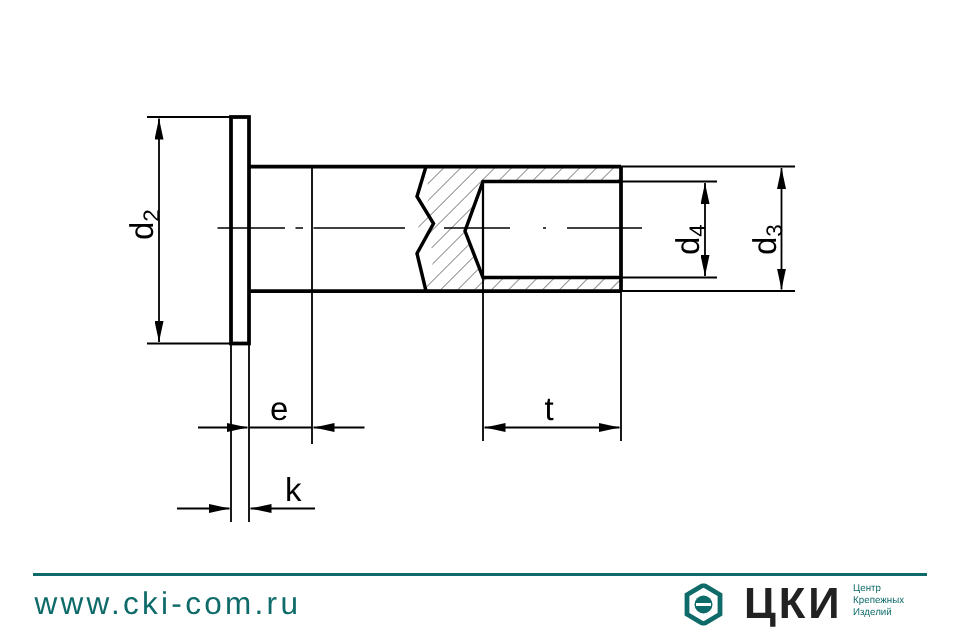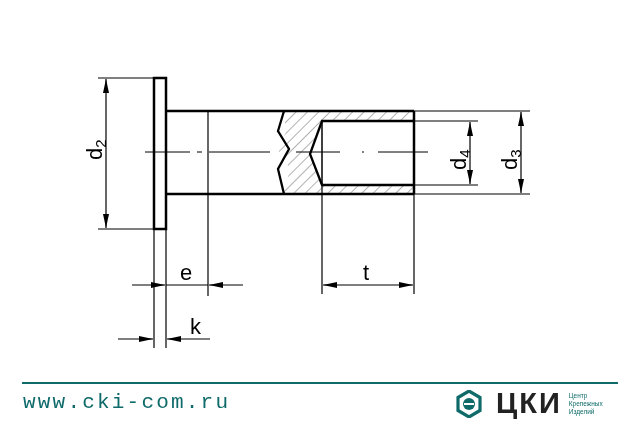--- a/index.html
+++ b/index.html
@@ -1,20 +1,20 @@
 <!DOCTYPE html>
 <html><head>
   <meta charset="utf-8">
   <style>
     html, body { margin: 0; padding: 0; background: #ffffff; }
     body { width: 639px; height: 425px; position: relative; overflow: hidden; font-family: "Liberation Sans", sans-serif; }
     #drawing { position: absolute; left: 0; top: 0; }
     .footer-line { position: absolute; left: 22px; top: 382px; width: 596px; height: 2px; background: #0f6b6a; }
-    .site-url { position: absolute; left: 23px; top: 391px; font-size: 21px; color: #0f6b6a; letter-spacing: 2.2px; font-family: Liberation Mono, monospace; }
-    .logo { position: absolute; left: 456px; top: 389px; display: flex; align-items: center; }
+    .site-url { position: absolute; left: 23px; top: 391px; font-size: 21px; color: #0f6b6a; letter-spacing: 2.2px; font-family: Liberation Sans, sans-serif; }
+    .logo { position: absolute; left: 456px; top: 389px; display: flex; }
     .logo-name { font-size: 29px; font-weight: bold; color: #222; margin-left: 14px; letter-spacing: 2px; font-family: "Liberation Sans", sans-serif; line-height: 29px; }
     .logo-sub { margin-left: 7px; font-size: 6.5px; color: #0f6b6a; line-height: 8px; font-family: "Liberation Sans", sans-serif; }
     .logo-sub span { display: block; }
     .dim-label { font-family: "Liberation Sans", sans-serif; font-size: 22px; fill: #000; }
   </style>
 </head>
 <body>
 
 <svg id="drawing" width="639" height="380" viewBox="0 0 639 380" xmlns="http://www.w3.org/2000/svg">
   <defs>

